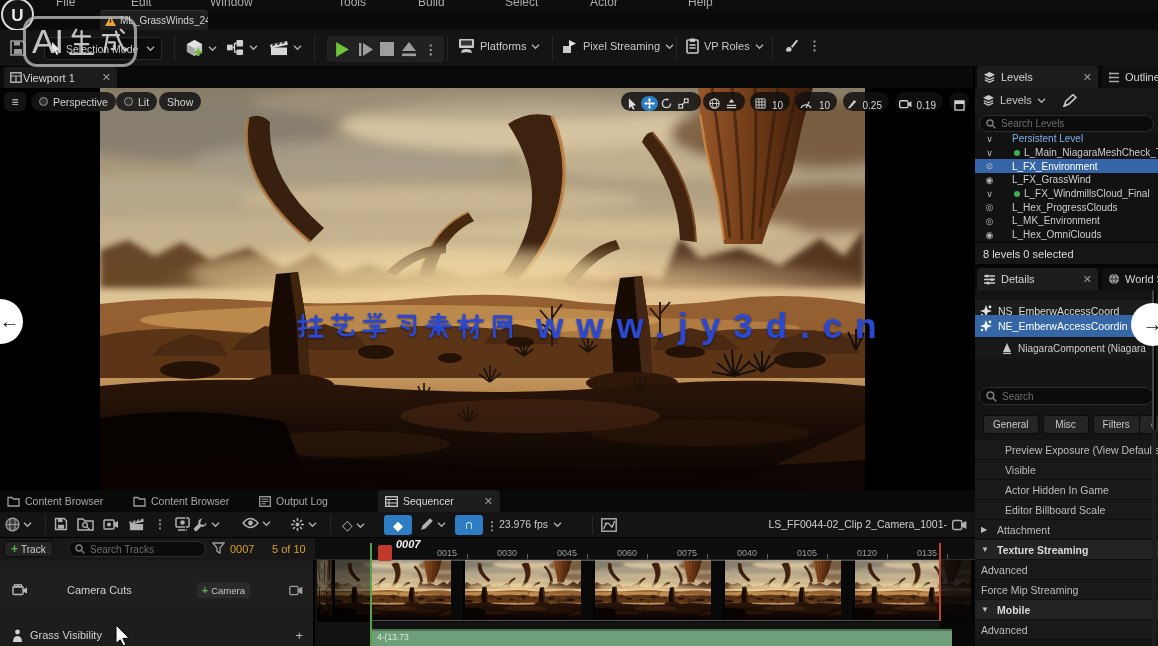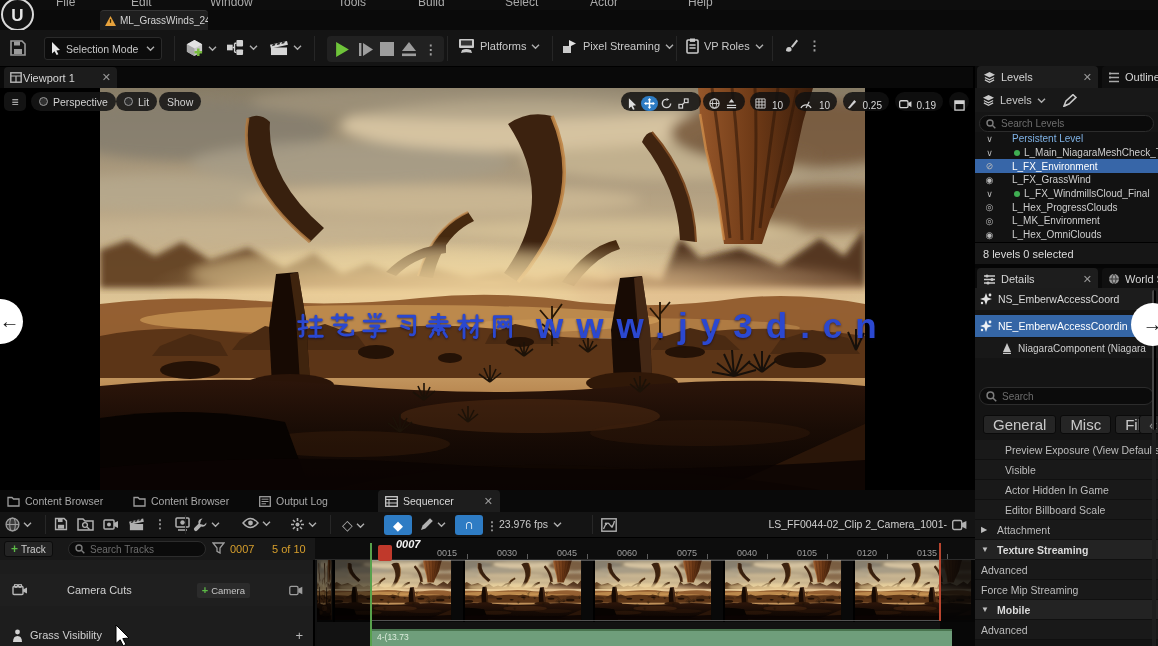--- a/index.html
+++ b/index.html
@@ -100,29 +100,29 @@
   .lvrow .lvtxt { font-size:10px; color:#cdcdcd; white-space:nowrap; margin-left:12px; }
   .lvrow .gdot + .lvtxt { margin-left:0; }
   .lvrow.sel { background:#3766a8; }
   .lvrow.sel .lvtxt { color:#fff; }
   #levels-footer { position:absolute; left:0; top:176px; width:183px; height:22px; background:#161616;
                    border-top:1px solid #000; display:flex; align-items:center; padding:0 8px;
                    font-size:11px; color:#dcdcdc; }
 
   #details-panel { left:975px; top:268px; width:183px; height:378px; background:#141414; overflow:hidden; }
   .drow { position:absolute; left:0; width:183px; display:flex; align-items:center; gap:5px; padding:0 4px; }
-  #d-actor { top:20px; height:22px; background:#1c1c1c; }
+  #d-actor { top:32px; height:22px; background:#1c1c1c; }
   #d-sel { top:47px; height:22px; background:#3566a6; }
   #d-comp { top:70px; height:20px; background:#181818; padding-left:26px; }
   .drow .dtxt { font-size:10.5px; color:#dadada; white-space:nowrap; }
   #d-sel .dtxt { color:#fff; }
   #details-search { left:4px; top:119px; width:175px; height:18px; border-radius:10px; }
   #d-btnrow { position:absolute; left:0; top:144px; width:183px; height:24px; display:flex; gap:4px; padding:0 8px 0 8px; align-items:center; overflow:hidden; }
   .dbtn { height:19px; background:#252525; border:1px solid #0a0a0a; border-radius:3px; flex:0 0 auto;
-          display:flex; align-items:center; justify-content:center; font-size:15px; color:#c9c9c9; padding:0 9px; min-width:46px; }
+          display:flex; align-items:center; justify-content:center; font-size:10px; color:#c9c9c9; padding:0 9px; min-width:46px; }
   #d-list { position:absolute; left:0; top:172px; width:183px; height:206px; }
   .dprow { height:20px; display:flex; align-items:center; background:#191919; border-bottom:1px solid #101010;
            font-size:10.5px; color:#bdbdbd; overflow:hidden; }
   .dprow.hdr { background:#232323; color:#dadada; font-weight:bold; font-size:10.5px; }
   .dprow .arr { width:10px; margin-left:6px; font-size:8px; color:#bdbdbd; }
   .dprow .ptxt { margin-left:6px; white-space:nowrap; overflow:hidden; }
   .dprow.plain .ptxt { margin-left:30px; }
   .dprow.sub .ptxt { }
   #d-scroll { position:absolute; left:177px; top:22px; width:4px; height:356px; background:#1e1e1e; }
   #d-scroll .thumb { position:absolute; left:0; top:0; width:4px; height:140px; background:#454545; border-radius:2px; }
@@ -1080,20 +1080,29 @@
         </svg>
         <svg width="27" height="27" viewBox="0 0 100 100">
           <use href="#g-cai" style="stroke:#2b48d0;stroke-width:10.5"></use>
         </svg>
         <svg width="27" height="27" viewBox="0 0 100 100">
           <use href="#g-wang" style="stroke:#2b48d0;stroke-width:10.5"></use>
         </svg>
       </span>
     <span class="url" id="wm-url">www.jy3d.cn</span>
   </div>
+  <div id="wm-ai">
+    <span class="ai">AI</span>
+    <svg width="30" height="32" viewBox="0 0 100 100" style="margin-top:2px">
+        <use href="#g-sheng" style="stroke:rgba(206,206,206,.95);stroke-width:7.5"></use>
+      </svg>
+    <svg width="30" height="32" viewBox="0 0 100 100" style="margin-top:2px">
+        <use href="#g-cheng" style="stroke:rgba(206,206,206,.95);stroke-width:7.5"></use>
+      </svg>
+  </div>
   <div class="navcirc" id="nav-left">
       <span style="margin-left:18px">←</span>
     </div>
   <div class="navcirc" id="nav-right">
       <span>→</span>
     </div>
 
   <svg id="cursor" width="15" height="21" viewBox="0 0 15 21">
       <path d="M1 0 L14 13 L7.8 13.6 L11 19.5 L8.2 20.8 L5.2 14.8 L1 18.4 Z" fill="#fff" stroke="#000" stroke-width="1"></path>
     </svg>

